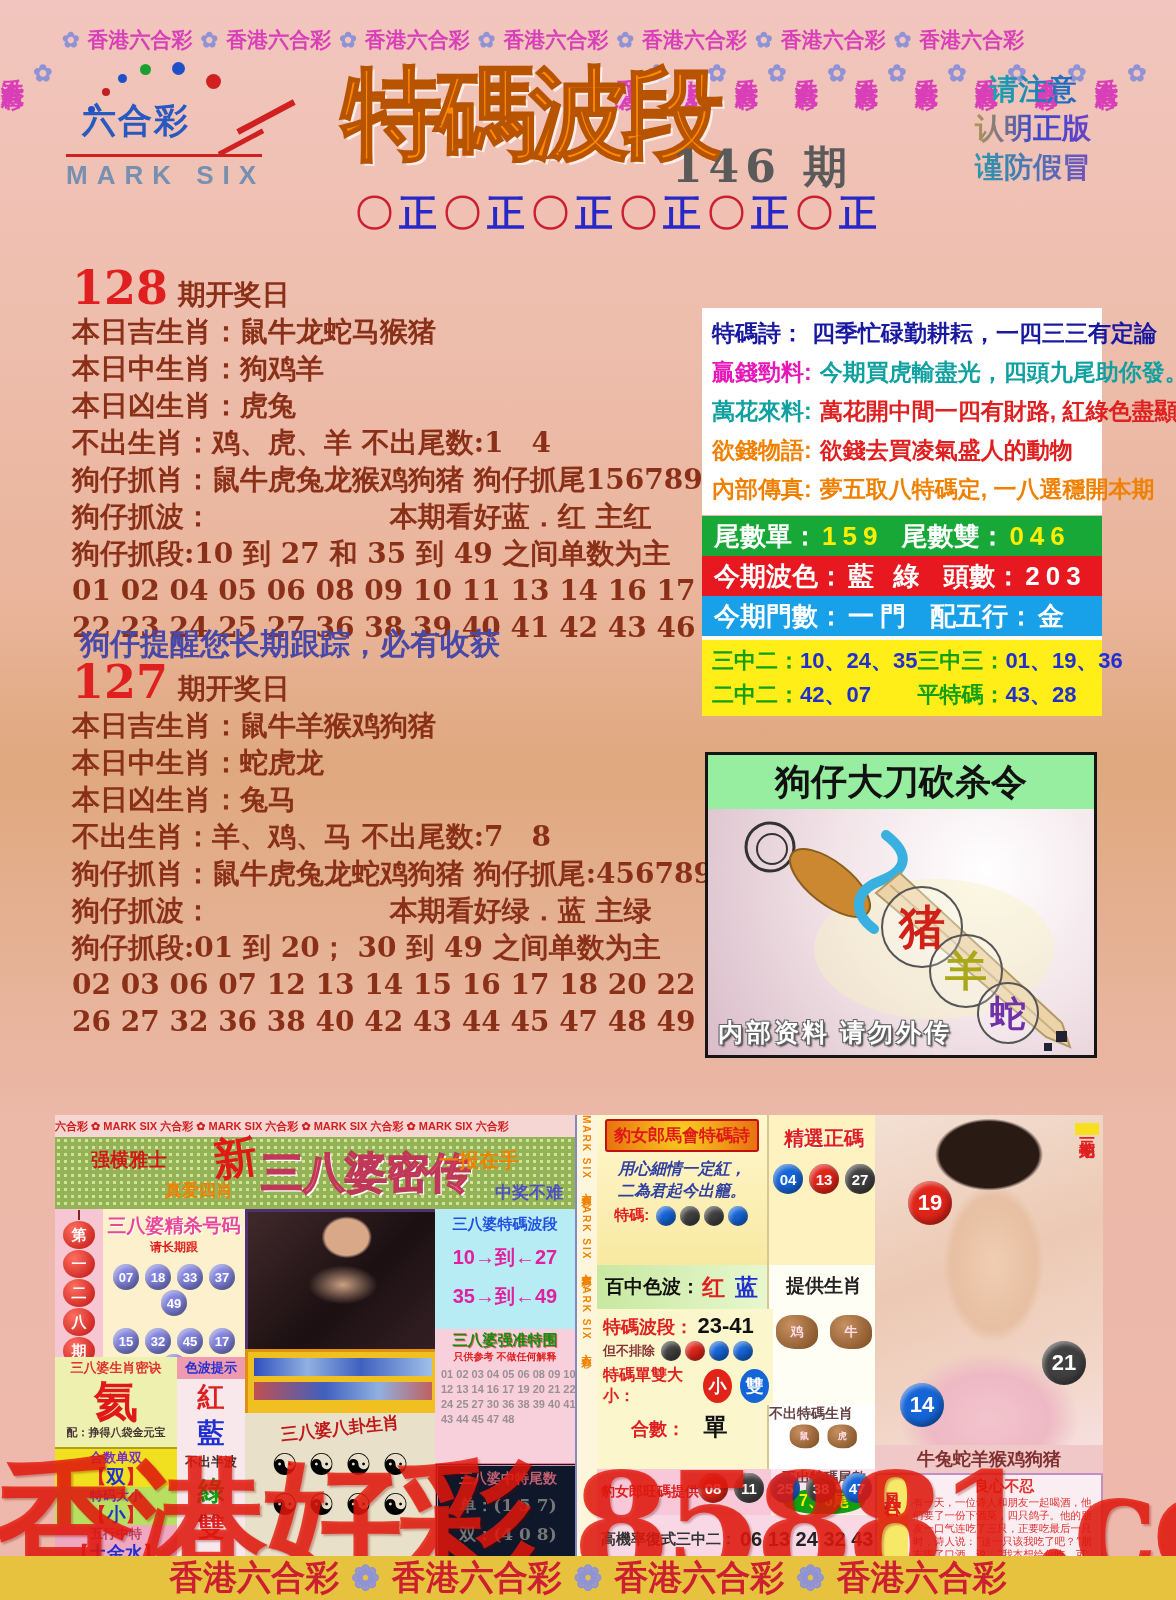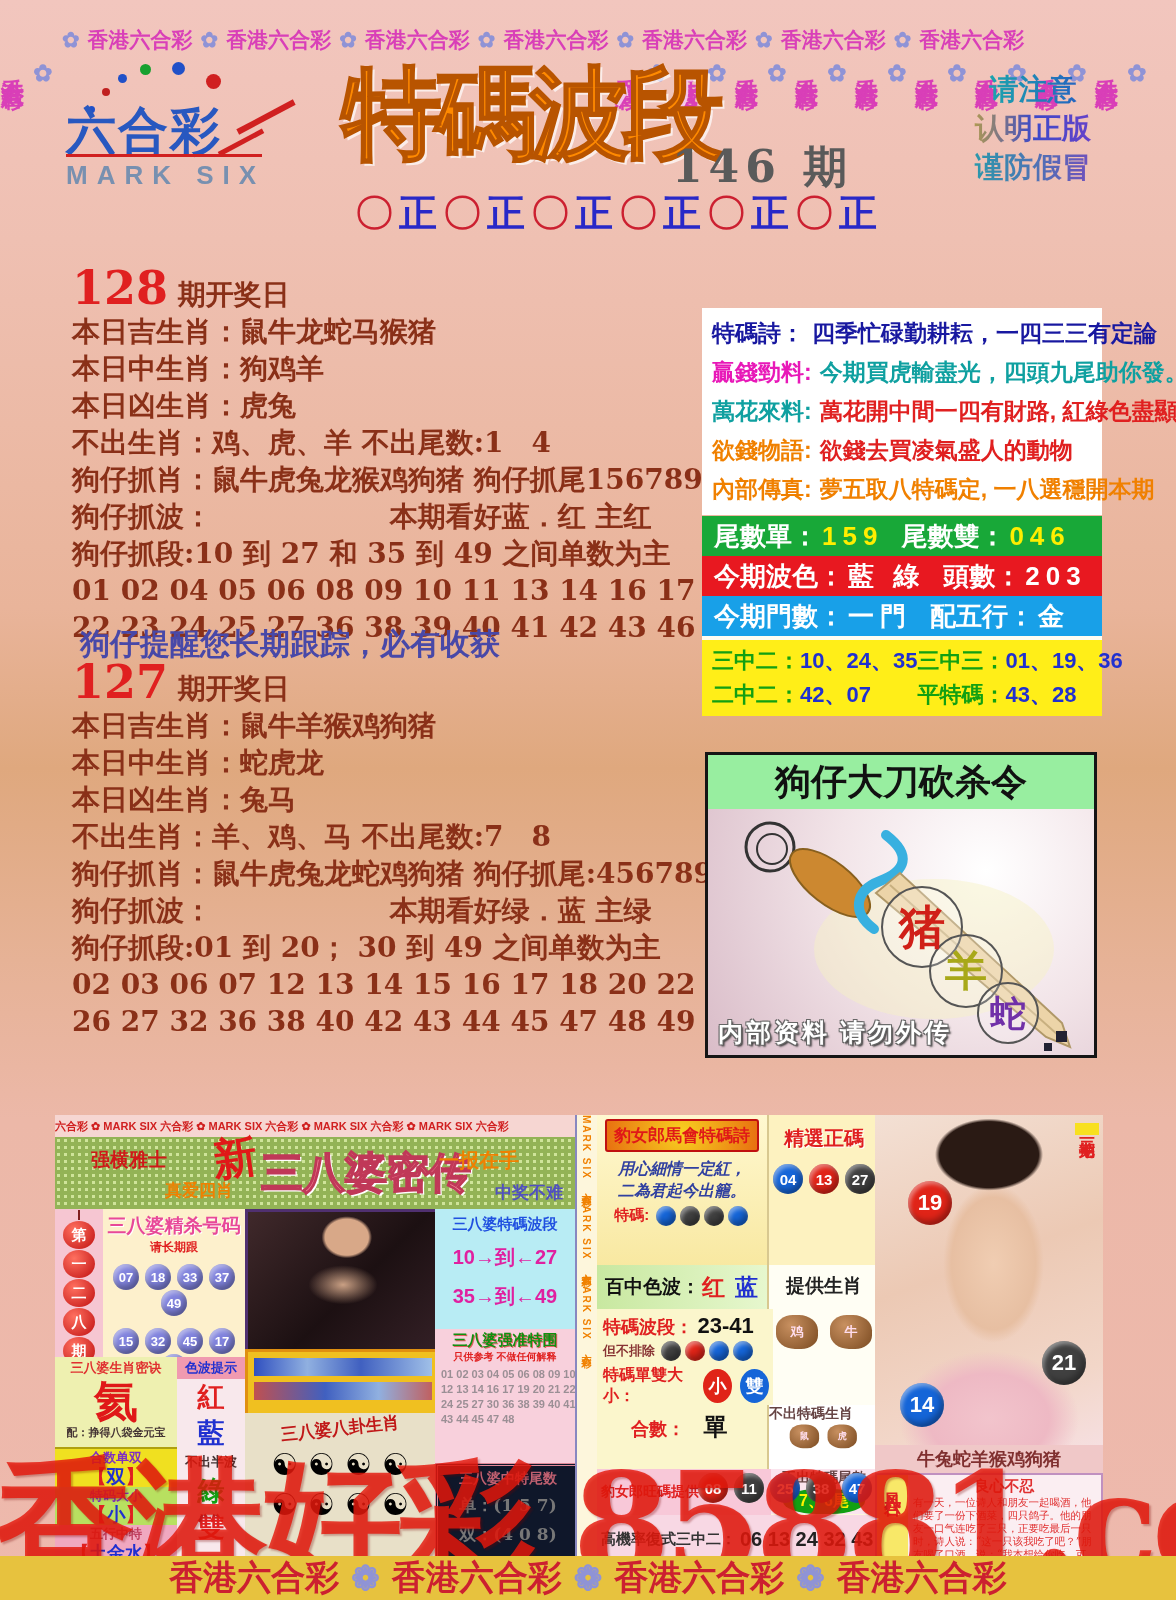--- a/index.html
+++ b/index.html
@@ -134,21 +134,21 @@
       <span class="li c-bunit">香港六合彩</span>
     </div>
 
   <div class="abs" style="left:66px;top:62px;width:290px;height:140px;">
     <span class="dot" style="left:22px;top:44px;width:7px;height:7px;background:#2050c8;"></span>
     <span class="dot" style="left:36px;top:26px;width:8px;height:8px;background:#c02020;"></span>
     <span class="dot" style="left:52px;top:12px;width:9px;height:9px;background:#2050c8;"></span>
     <span class="dot" style="left:74px;top:2px;width:11px;height:11px;background:#18a030;"></span>
     <span class="dot" style="left:106px;top:0px;width:13px;height:13px;background:#2050c8;"></span>
     <span class="dot" style="left:140px;top:12px;width:15px;height:15px;background:#d02020;"></span>
-    <div class="abs" style="left:0px;top:36px;font-size:50px;font-weight:900;color:#2858c0;letter-spacing:2px;">六合彩</div>
+    <div class="abs" style="left:16px;top:36px;font-size:34px;font-weight:900;color:#2858c0;letter-spacing:2px;">六合彩</div>
     <div class="abs" style="left:168px;top:52px;width:64px;height:6px;background:#d02020;transform:rotate(-28deg);"></div>
     <div class="abs" style="left:150px;top:78px;width:50px;height:5px;background:#d02020;transform:rotate(-28deg);"></div>
     <div class="abs" style="left:0px;top:92px;width:196px;height:3px;background:#d02020;"></div>
     <div class="abs" style="left:0px;top:98px;font-size:26px;font-weight:bold;color:#7890b0;letter-spacing:9px;">MARK SIX</div>
   </div>
 
   <div class="abs" id="main-title" style="left:342px;top:48px;">特碼波段</div>
   <div class="abs serif" style="left:672px;top:138px;font-size:44px;font-weight:bold;color:#5a5a5a;letter-spacing:6px;">146 期</div>
 
   <div class="abs" style="left:948px;top:70px;width:170px;">

